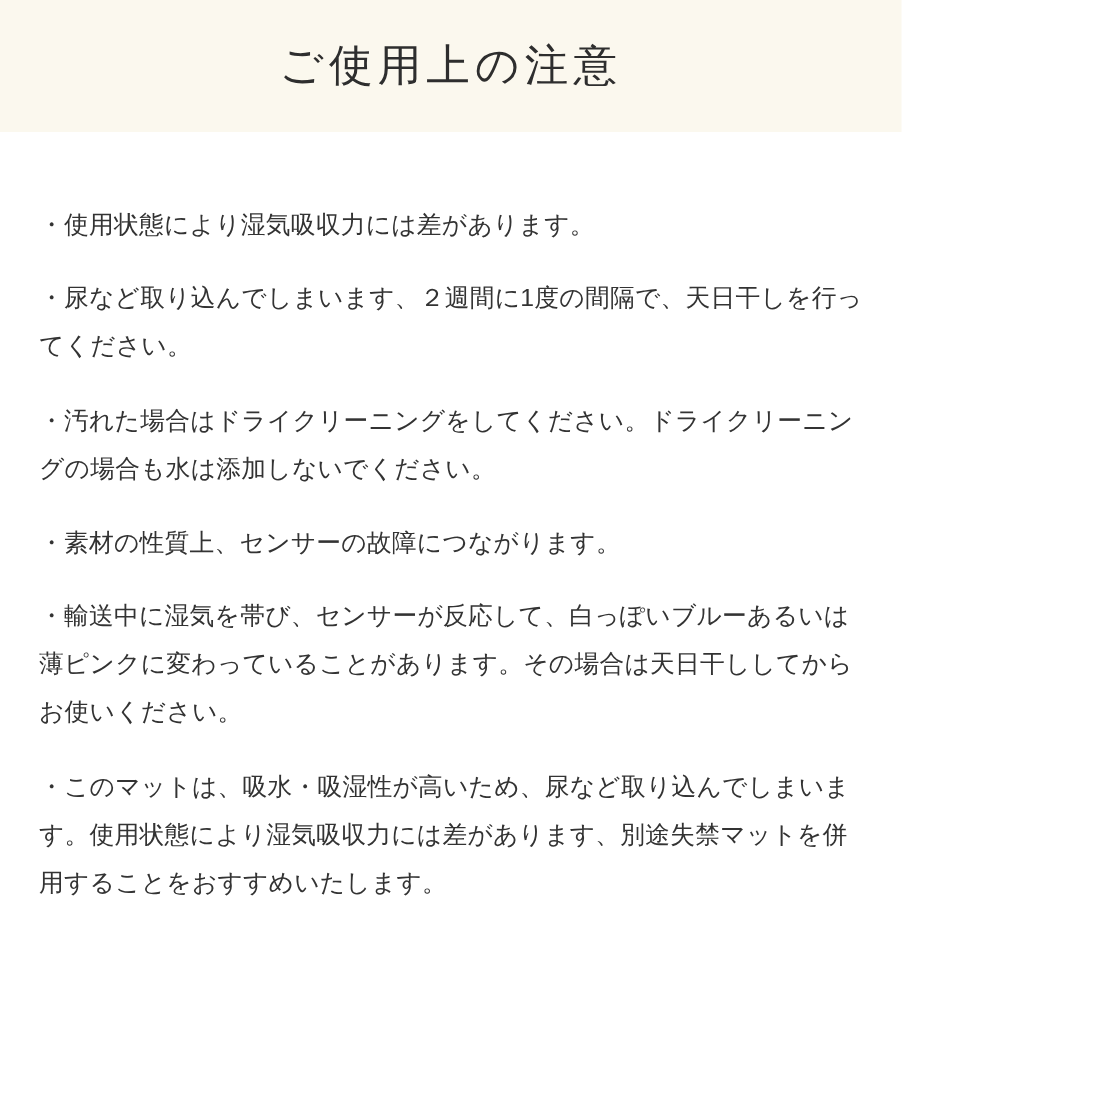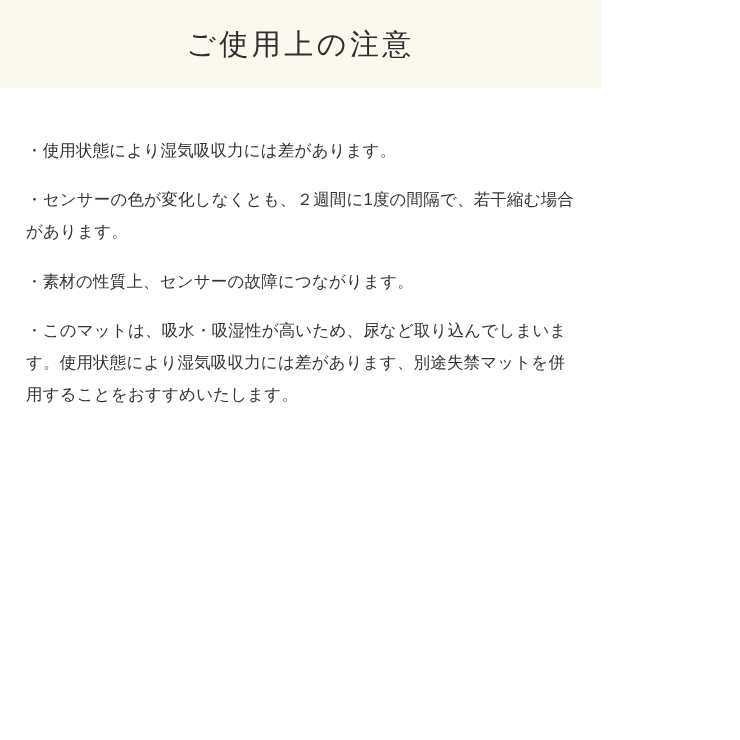--- a/index.html
+++ b/index.html
@@ -66,19 +66,21 @@
 
 <div class="page">
 
   <div class="header-band">
     <h1 class="header-title">ご使用上の注意</h1>
   </div>
 
   <div class="body-area">
     <ul class="note-list">
       <li class="note-item">・使用状態により湿気吸収力には差があります。</li>
-      <li class="note-item">・センサーの色が変化しなくとも、２週間に1度の間隔で、若干縮む場合があります。</li>
+      <li class="note-item">・尿など取り込んでしまいます、２週間に1度の間隔で、天日干しを行ってください。</li>
+      <li class="note-item">・汚れた場合はドライクリーニングをしてください。ドライクリーニングの場合も水は添加しないでください。</li>
       <li class="note-item">・素材の性質上、センサーの故障につながります。</li>
+      <li class="note-item">・輸送中に湿気を帯び、センサーが反応して、白っぽいブルーあるいは薄ピンクに変わっていることがあります。その場合は天日干ししてからお使いください。</li>
       <li class="note-item">・このマットは、吸水・吸湿性が高いため、尿など取り込んでしまいます。使用状態により湿気吸収力には差があります、別途失禁マットを併用することをおすすめいたします。</li>
     </ul>
   </div>
 
 </div>
 
 </body></html>

